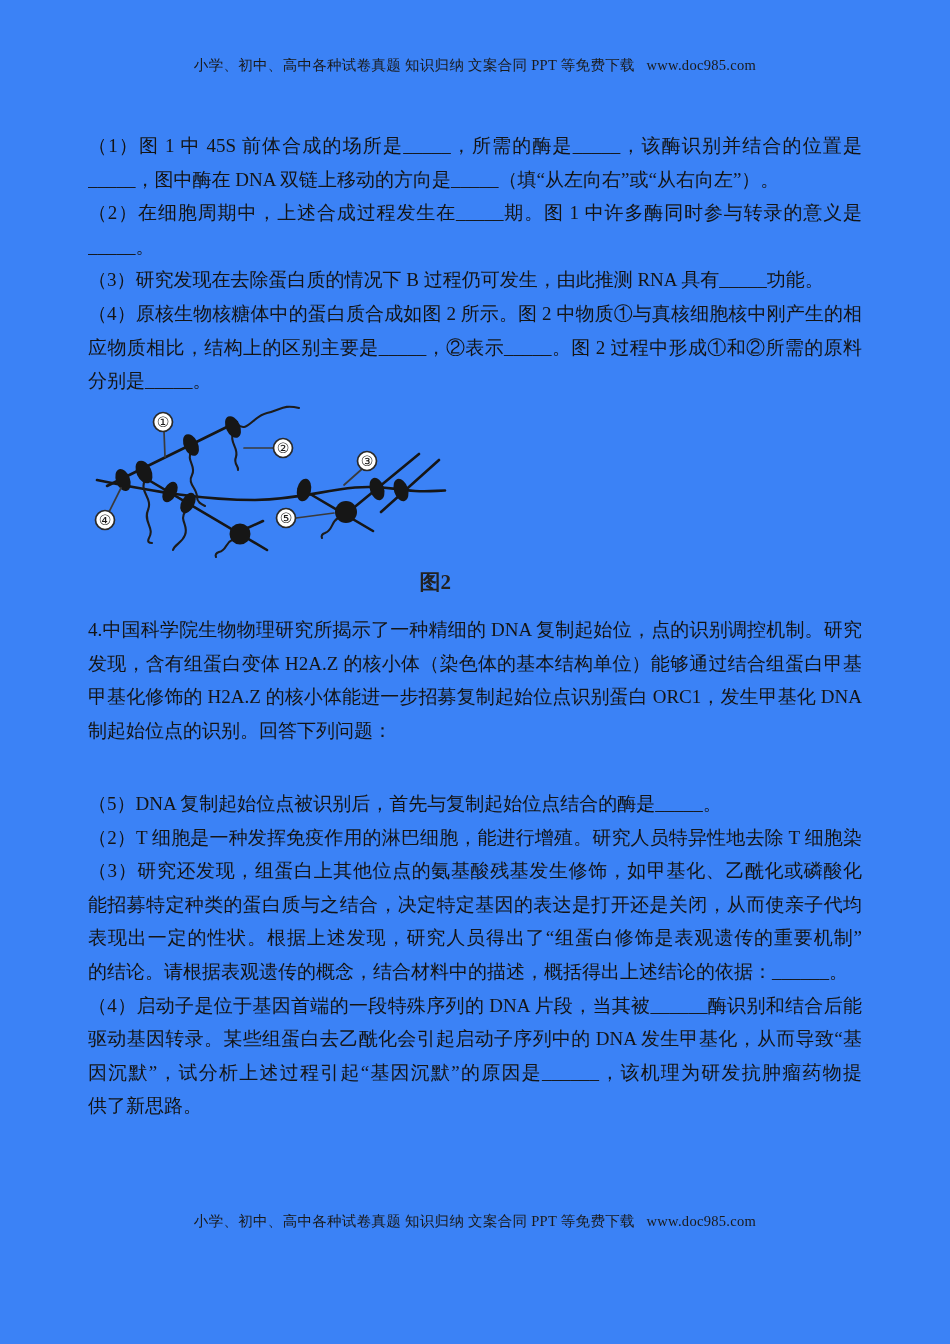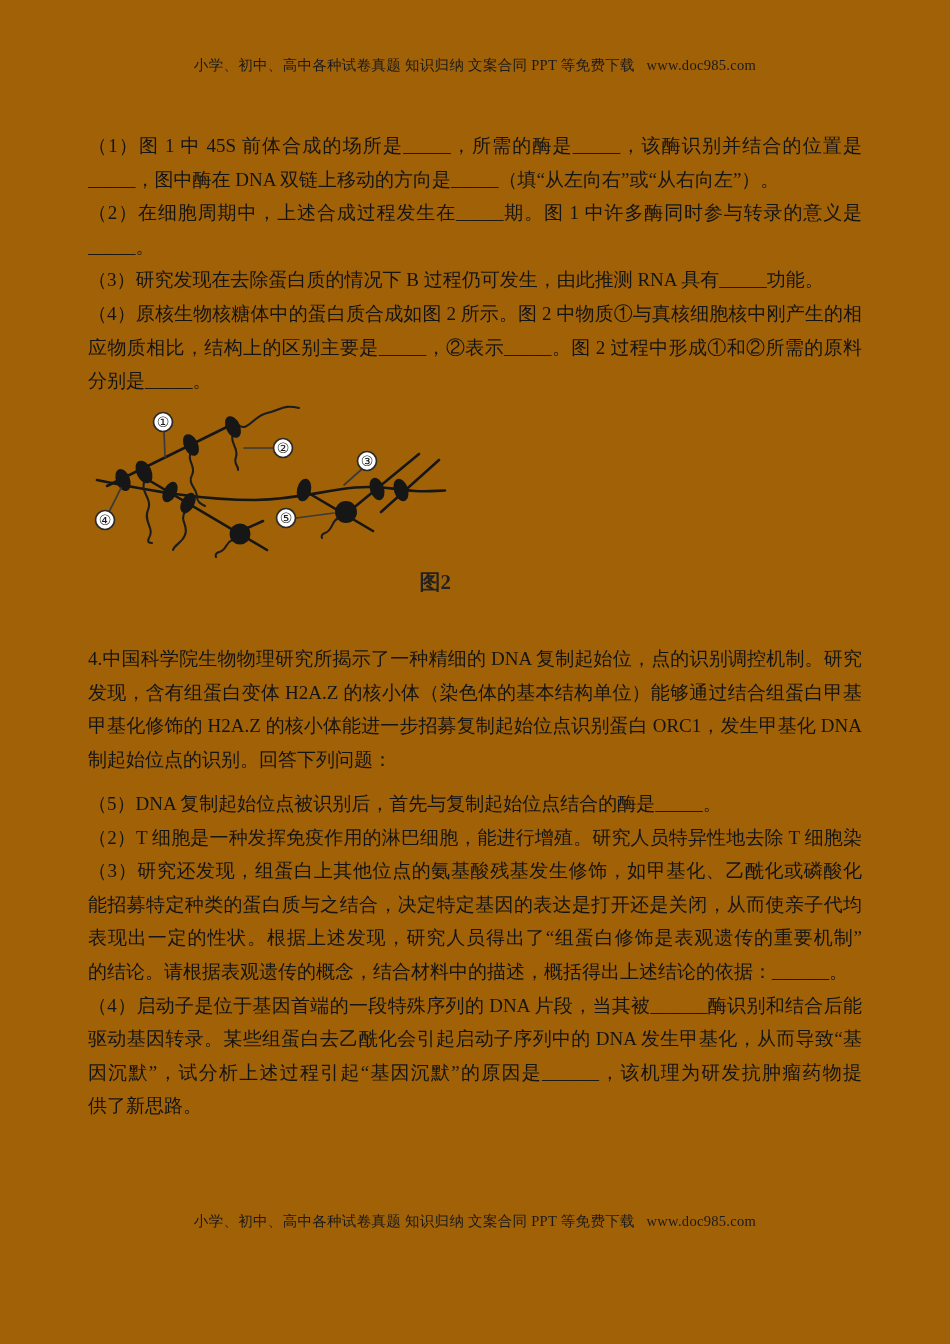--- a/index.html
+++ b/index.html
@@ -1,20 +1,20 @@
 <!DOCTYPE html>
 <html><head>
 <meta charset="utf-8">
 <style>
   html,body { margin:0; padding:0; background:#888; }
   .page {
     position:relative;
     width:950px; height:1344px;
     margin:0 auto;
-    background:#a16207;
+    background:#3b82f6;
     font-family:"Liberation Serif","DejaVu Serif",serif;
     color:#141414;
     overflow:hidden;
   }
   .edge-note {
     position:absolute; left:0; width:100%;
     text-align:center;
     font-size:14.5px;
     color:#1a1a1a;
     letter-spacing:0.3px;
@@ -66,21 +66,21 @@
   <div class="text-block" style="top: 129px;">
       <div class="line j">（1）图 1 中 45S 前体合成的场所是_____，所需的酶是_____，该酶识别并结合的位置是</div>
       <div class="line">_____，图中酶在 DNA 双链上移动的方向是_____（填“从左向右”或“从右向左”）。</div>
       <div class="line j">（2）在细胞周期中，上述合成过程发生在_____期。图 1 中许多酶同时参与转录的意义是</div>
       <div class="line">_____。</div>
       <div class="line">（3）研究发现在去除蛋白质的情况下 B 过程仍可发生，由此推测 RNA 具有_____功能。</div>
       <div class="line j">（4）原核生物核糖体中的蛋白质合成如图 2 所示。图 2 中物质①与真核细胞核中刚产生的相</div>
       <div class="line j">应物质相比，结构上的区别主要是_____，②表示_____。图 2 过程中形成①和②所需的原料</div>
       <div class="line">分别是_____。</div>
     </div>
-  <div class="text-block" style="top: 642px; font-family: Liberation Serif, serif;">
+  <div class="text-block" style="top: 613px; font-family: Liberation Serif, serif;">
       <div class="line j">4.中国科学院生物物理研究所揭示了一种精细的 DNA 复制起始位，点的识别调控机制。研究</div>
       <div class="line j">发现，含有组蛋白变体 H2A.Z 的核小体（染色体的基本结构单位）能够通过结合组蛋白甲基</div>
       <div class="line j">甲基化修饰的 H2A.Z 的核小体能进一步招募复制起始位点识别蛋白 ORC1，发生甲基化 DNA 复</div>
       <div class="line">制起始位点的识别。回答下列问题：</div>
     </div>
   <div class="text-block" style="top: 787px;">
       <div class="line">（5）DNA 复制起始位点被识别后，首先与复制起始位点结合的酶是_____。</div>
       <div class="line j">（2）T 细胞是一种发挥免疫作用的淋巴细胞，能进行增殖。研究人员特异性地去除 T 细胞染</div>
       <div class="line j">（3）研究还发现，组蛋白上其他位点的氨基酸残基发生修饰，如甲基化、乙酰化或磷酸化等，</div>
       <div class="line j">能招募特定种类的蛋白质与之结合，决定特定基因的表达是打开还是关闭，从而使亲子代均</div>

